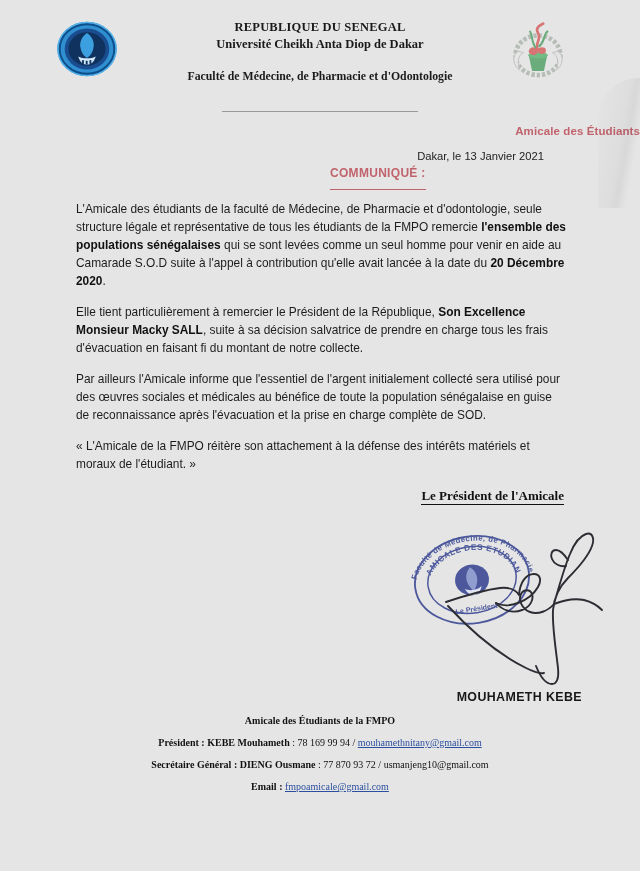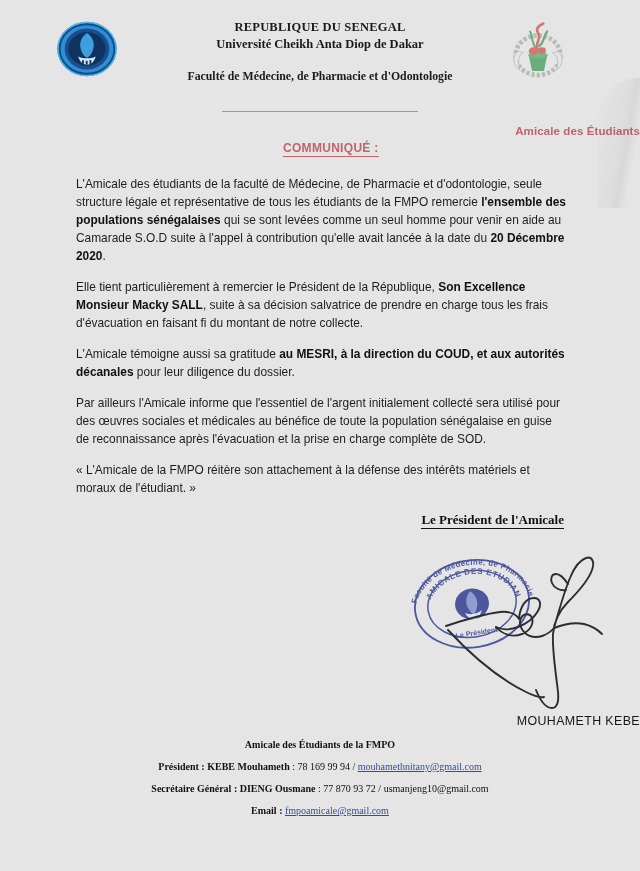--- a/index.html
+++ b/index.html
@@ -111,21 +111,21 @@
   }
 
   .communique {
     margin-top: 4px;
     padding-left: 283px;
     font-size: 12px;
     font-weight: bold;
     color: #c1636c;
     letter-spacing: 0.3px;
   }
-  .communique span { border-bottom: 1.4px solid #c1636c; padding-bottom: 1px; }
+  .communique span { border-bottom: 1.4px solid #c1636c; padding-bottom: 9px; margin-left: 47px; }
 
   
   .body-wrap {
     padding: 0 74px 0 76px;
     margin-top: 20px;
   }
 
   .para {
     font-size: 11.9px;
     line-height: 18px;
@@ -163,22 +163,23 @@
   .signature {
     position: absolute;
     left: 440px;
     top: 6px;
     width: 200px;
     height: 180px;
   }
 
   .signer-name {
     text-align: right;
+    padding-right: 58px;
     font-size: 12.4px;
-    font-weight: normal;
+    font-weight: bold;
     color: #171717;
     letter-spacing: 0.4px;
     margin-top: -6px;
   }
 
   
   .footer {
     margin-top: 10px;
     text-align: center;
     font-family: "Liberation Serif", serif;
@@ -240,38 +241,36 @@
       <div class="rep-title">REPUBLIQUE DU SENEGAL</div>
       <div class="univ-title">Université Cheikh Anta Diop de Dakar</div>
       <div class="faculty-title">Faculté de Médecine, de Pharmacie et d'Odontologie</div>
     </div>
   </div>
 
   <div class="divider"></div>
 
   <div class="amicale-sub">Amicale des Étudiants</div>
 
+  <div class="date-line">Dakar, le 13 Janvier 2021</div>
 
   <div class="communique">
     <span>COMMUNIQUÉ :</span>
   </div>
 
   <div class="body-wrap">
 
     <p class="para">
       <span>L'Amicale des étudiants de la faculté de Médecine, de Pharmacie et d'odontologie, seule structure légale et représentative de tous les étudiants de la FMPO remercie </span><b>l'ensemble des populations sénégalaises</b><span> qui se sont levées comme un seul homme pour venir en aide au Camarade S.O.D suite à l'appel à contribution qu'elle avait lancée à la date du </span><b>20 Décembre 2020</b><span>.</span>
     </p>
 
     <p class="para">
       <span>Elle tient particulièrement à remercier le Président de la République, </span><b>Son Excellence Monsieur Macky SALL</b><span>, suite à sa décision salvatrice de prendre en charge tous les frais d'évacuation en faisant fi du montant de notre collecte.</span>
     </p>
 
-    <p class="para">
-      <span>L'Amicale témoigne aussi sa gratitude </span><b>au MESRI, à la direction du COUD, et aux autorités décanales</b><span> pour leur diligence du dossier.</span>
-    </p>
 
     <p class="para">Par ailleurs l'Amicale informe que l'essentiel de l'argent initialement collecté sera utilisé pour des œuvres sociales et médicales au bénéfice de toute la population sénégalaise en guise de reconnaissance après l'évacuation et la prise en charge complète de SOD.</p>
 
     <p class="para">« L'Amicale de la FMPO réitère son attachement à la défense des intérêts matériels et moraux de l'étudiant. »</p>
   </div>
 
   <div class="sign-title">
     <span>Le Président de l'Amicale</span>
   </div>
 

